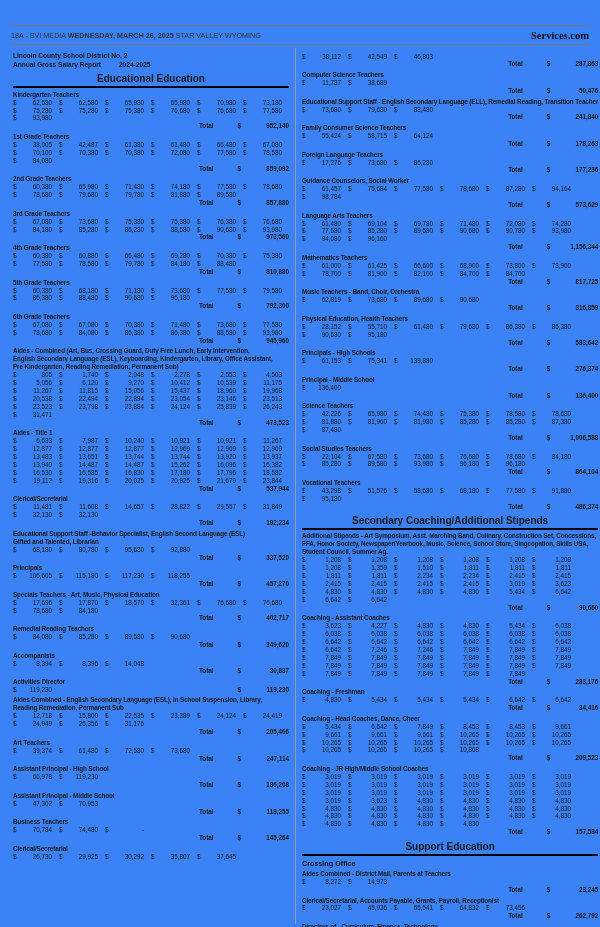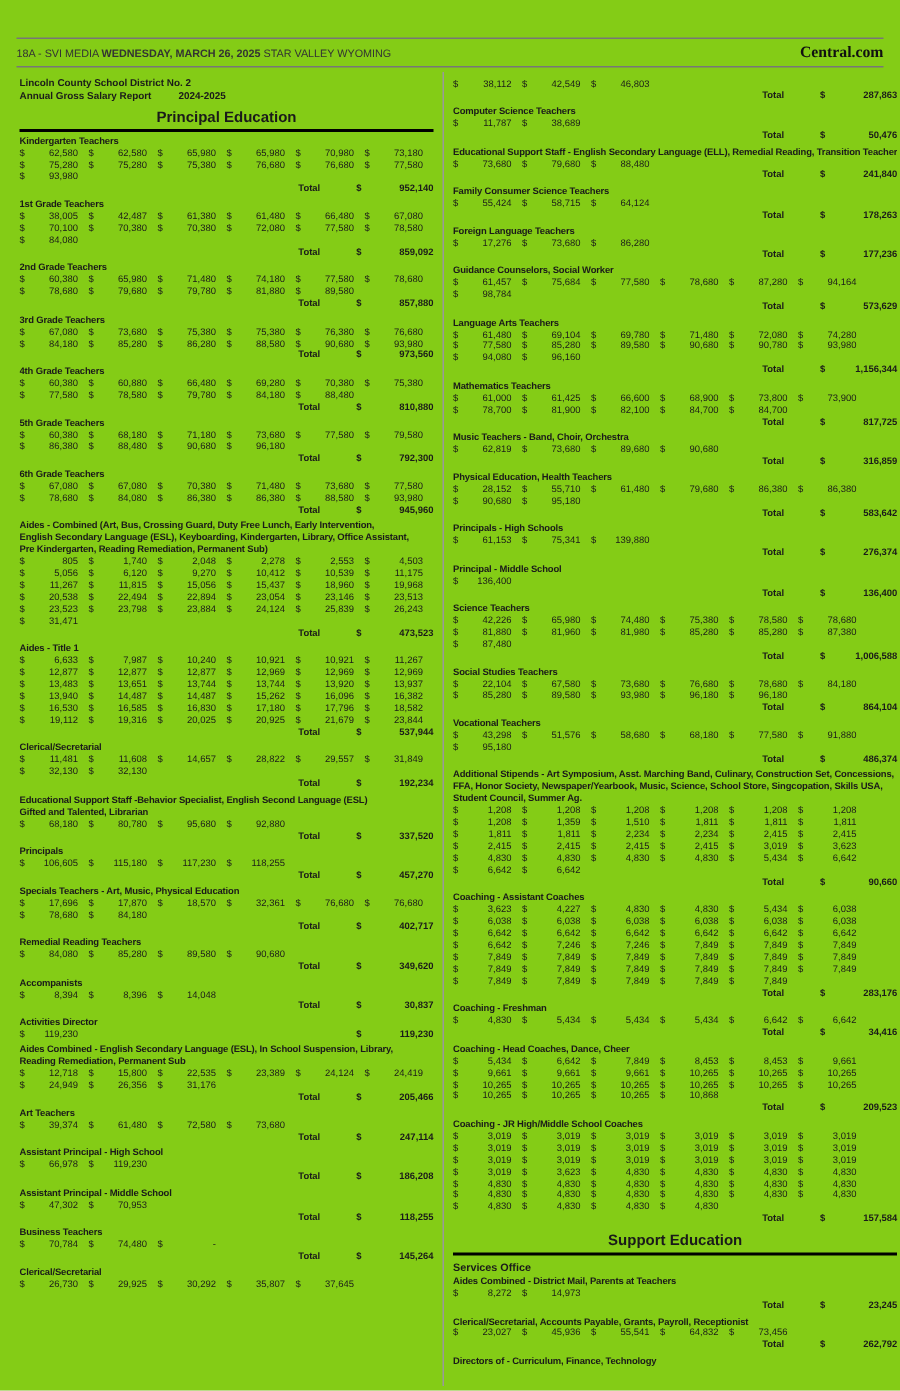--- a/index.html
+++ b/index.html
@@ -1,16 +1,16 @@
 <!DOCTYPE html>
 <html><head>
 <meta charset="utf-8">
 <style>
   html,body{margin:0;padding:0;background:#e8e8e8;}
-  .page{position:relative;width:600px;height:927px;background:#84cc16;overflow:hidden;
+  .page{position:relative;width:600px;height:927px;background:#3b82f6;overflow:hidden;
         font-family:"Liberation Sans",sans-serif;color:#1a1a1a;}
   .masthead{position:absolute;left:11px;right:11px;top:25px;height:18px;
         border-top:1px solid #777;border-bottom:1px solid #777;
         display:flex;align-items:center;justify-content:space-between;
         font-size:7.2px;color:#333;}
   .masthead .bold{font-weight:bold;}
   .site{font-family:"Liberation Serif",serif;font-weight:bold;font-size:10.5px;color:#111;}
   .cols{position:absolute;top:48px;left:11px;right:8px;bottom:3px;display:flex;}
   .colL{width:287px;padding:4px 6px 0 2px;box-sizing:border-box;}
   .colR{flex:1;border-left:1px solid #999;border-right:1px solid #999;
@@ -35,32 +35,32 @@
   .in-v{width:48px;text-align:right;font-weight:bold;}
 </style>
 </head>
 <body>
 
 <div class="page">
   <div class="masthead">
     <div>
       <span>18A - SVI MEDIA </span><span class="bold">WEDNESDAY, MARCH 26, 2025</span><span> STAR VALLEY WYOMING</span>
     </div>
-    <div class="site">Central.com</div>
+    <div class="site">Services.com</div>
   </div>
   <div class="cols">
     <div class="colL">
       <div class="doc-title">
         <div>Lincoln County School District No. 2</div>
         <div>
           <span>Annual Gross Salary Report</span><span class="yr">2024-2025</span>
         </div>
       </div>
       <div id="left-blocks">
-          <div class="sec-h">Principal Education</div>
+          <div class="sec-h">Educational Education</div>
           <div class="cat">
             <div class="cat-name">Kindergarten Teachers</div>
             <div class="row">
               <span class="cell">
                 <span class="d">$</span>
                 <span class="v">62,580</span>
               </span>
               <span class="cell">
                 <span class="d">$</span>
                 <span class="v">62,580</span>
@@ -1675,20 +1675,21 @@
                 <span class="d">$</span>
                 <span class="v">95,180</span>
               </span>
             </div>
             <div class="trow">
               <span class="lbl">Total</span>
               <span class="d">$</span>
               <span class="val">486,374</span>
             </div>
           </div>
+          <div class="sec-h">Secondary Coaching/Additional Stipends</div>
           <div class="cat">
             <div class="cat-name">Additional Stipends - Art Symposium, Asst. Marching Band, Culinary, Construction Set, Concessions,</div>
             <div class="cat-name">FFA, Honor Society, Newspaper/Yearbook, Music, Science, School Store, Singcopation, Skills USA,</div>
             <div class="cat-name">Student Council, Summer Ag.</div>
             <div class="row">
               <span class="cell">
                 <span class="d">$</span>
                 <span class="v">1,208</span>
               </span>
               <span class="cell">
@@ -2332,21 +2333,21 @@
                 <span class="v">4,830</span>
               </span>
             </div>
             <div class="trow">
               <span class="lbl">Total</span>
               <span class="d">$</span>
               <span class="val">157,584</span>
             </div>
           </div>
           <div class="sec-h">Support Education</div>
-          <div class="sub-h">Services Office</div>
+          <div class="sub-h">Crossing Office</div>
           <div class="cat">
             <div class="cat-name">Aides Combined -  District Mail, Parents at Teachers</div>
             <div class="row">
               <span class="cell">
                 <span class="d">$</span>
                 <span class="v">8,272</span>
               </span>
               <span class="cell">
                 <span class="d">$</span>
                 <span class="v">14,973</span>

